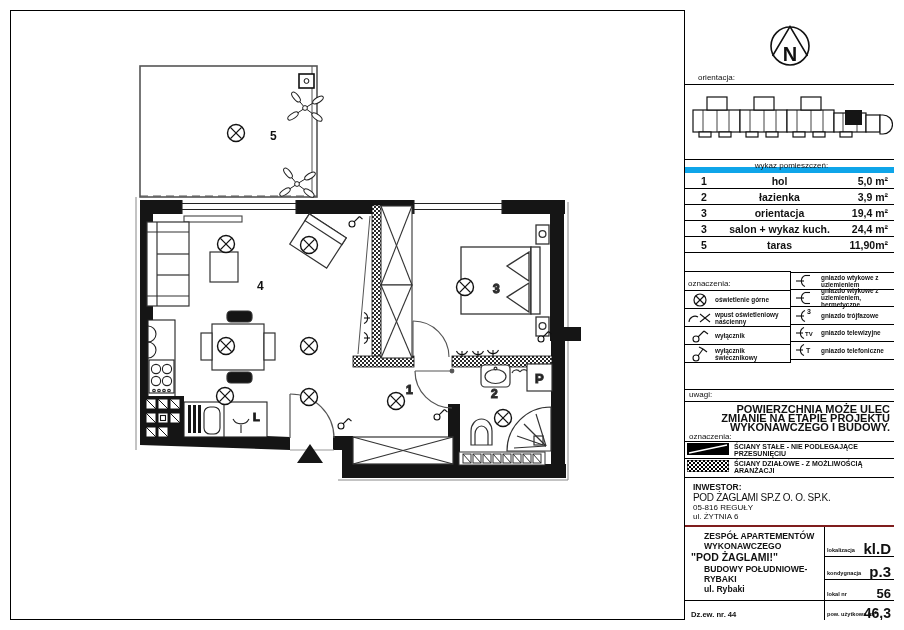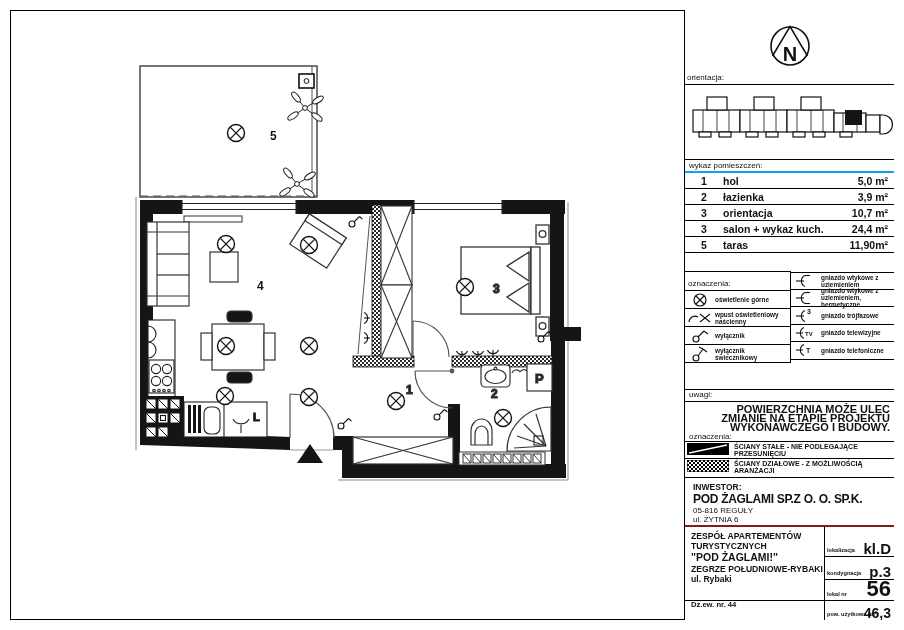--- a/index.html
+++ b/index.html
@@ -10,34 +10,34 @@
   #plan-svg { position:absolute; left:0; top:0; width:904px; height:630px; }
   svg text { font-family:"Liberation Sans", sans-serif; fill:#111; }
 
   .panel { position:absolute; left:684px; top:10px; width:210px; height:610px;
            border-left:1.5px solid #000; background:#fff; }
   .sect { position:relative; width:100%; border-bottom:1.2px solid #000; overflow:hidden; }
   .tiny-label { font-size:8px; color:#111; }
 
   
   .sect.orient { height:75px; }
-  .orient .tiny-label { position:absolute; left:2px; bottom:2px; }
+  .orient .tiny-label { position:absolute; left:13px; bottom:2px; }
   .compass { position:absolute; left:74px; top:4px; }
 
   
   .sect.overview { height:75px; }
 
   
   .sect.rooms { height:93px; }
-  .rooms-header { height:13px; border-bottom:2px solid #0ea5e9; padding:1px 0 0 4px; }
+  .rooms-header { height:13px; border-bottom:6px solid #0ea5e9; padding:1px 0 0 4px;text-align:center; }
   .room-row { height:16px; display:flex; align-items:center; border-bottom:1px solid #000;
               font-weight:bold; font-size:10.5px; }
   .room-row:last-child { border-bottom:none; }
   .room-no { width:38px; text-align:center; }
-  .room-name { flex:1; }
+  .room-name { flex:1;text-align:center; }
   .room-area { width:58px; text-align:right; padding-right:6px; }
 
   
   .sect.legend { height:137px; }
   .leg-left { position:absolute; left:0; top:18px; width:106px; }
   .leg-right { position:absolute; left:106px; top:19px; width:104px; }
   .leg-head { height:20px; border-top:1px solid #000; border-right:1px solid #000;
               border-bottom:1px solid #000; display:flex; align-items:flex-end; padding:0 0 2px 3px; }
   .lrow { height:18px; border-right:1px solid #000; border-bottom:1px solid #000;
           display:flex; align-items:center; }
@@ -52,26 +52,26 @@
   .notes-text { font-size:11px; font-weight:bold; line-height:9px; padding:3px 4px 2px 4px; height:26px;text-align:right; }
   .walls-label-row { height:13px; padding-left:4px; display:flex; align-items:flex-end; }
   .wall-row { height:17px; display:flex; align-items:center; border-top:1px solid #000; }
   .wall-row .swatch { margin-left:2px; flex:none; }
   .wall-row .leg-txt { font-size:7px; margin-left:5px; }
 
   
   .sect.title { height:142px; border-bottom:none; }
   .inv-top { height:49px; border-bottom:2px solid #7f1d1d; padding:4px 0 0 8px; }
   .inv-label { font-size:8.5px; font-weight:bold; }
-  .inv-name { font-size:12px; font-weight:bold; letter-spacing:-0.3px; }
+  .inv-name { font-size:10px; font-weight:normal; letter-spacing:-0.3px; }
   .inv-addr { font-size:8px; font-weight:normal; }
   .inv-bottom { display:flex; height:93px; }
   .proj-cell { width:140px; border-right:1px solid #000; position:relative; }
   .proj-inner { padding:4px 0 0 6px; border-bottom:1px solid #000; height:74px; }
-  .p9 { font-size:8.6px; font-weight:bold; line-height:10px; }
+  .p9 { font-size:8.6px; font-weight:bold; line-height:10px;margin-left:13px; }
   .p11 { font-size:10.5px; font-weight:bold; line-height:13px; }
   .p8 { font-size:7.6px; font-weight:bold; line-height:9px; margin-top:16px; }
   .meta-col { flex:1; display:flex; flex-direction:column; }
   .meta-row { border-bottom:1px solid #000; position:relative; display:flex;
               align-items:flex-end; justify-content:flex-end; }
   .meta-row:last-child { border-bottom:none; }
   .meta-label { position:absolute; left:2px; bottom:3px; font-size:5.6px; font-weight:bold; }
   .meta-value { font-weight:bold; padding-right:3px; line-height:1; }
 </style>
 </head>
@@ -408,21 +408,21 @@
       <span class="room-area">5,0 m²</span>
     </div>
     <div class="room-row">
       <span class="room-no">2</span>
       <span class="room-name">łazienka</span>
       <span class="room-area">3,9 m²</span>
     </div>
     <div class="room-row">
       <span class="room-no">3</span>
       <span class="room-name">orientacja</span>
-      <span class="room-area">10,7 m²</span>
+      <span class="room-area">19,4 m²</span>
     </div>
     <div class="room-row">
       <span class="room-no">3</span>
       <span class="room-name">salon + wykaz kuch.</span>
       <span class="room-area">24,4 m²</span>
     </div>
     <div class="room-row">
       <span class="room-no">5</span>
       <span class="room-name">taras</span>
       <span class="room-area">11,90m²</span>
@@ -563,39 +563,39 @@
     <div class="inv-top">
       <div class="inv-label">INWESTOR:</div>
       <div class="inv-name">POD ŻAGLAMI SP.Z O. O. SP.K.</div>
       <div class="inv-addr">05-816 REGUŁY</div>
       <div class="inv-addr">ul. ŻYTNIA 6</div>
     </div>
     <div class="inv-bottom">
       <div class="proj-cell">
         <div class="proj-inner">
           <div class="p9">ZESPÓŁ APARTEMENTÓW</div>
-          <div class="p9">TURYSTYCZNYCH</div>
+          <div class="p9">WYKONAWCZEGO</div>
           <div class="p11">"POD ŻAGLAMI!"</div>
-          <div class="p9">ZEGRZE POŁUDNIOWE-RYBAKI</div>
+          <div class="p9">BUDOWY POŁUDNIOWE-RYBAKI</div>
           <div class="p9">ul. Rybaki</div>
           <div class="p8">Dz.ew. nr. 44</div>
         </div>
       </div>
       <div class="meta-col">
         <div class="meta-row" style="height:30px">
           <span class="meta-label">lokalizacja</span>
           <span class="meta-value" style="font-size:15px">kl.D</span>
         </div>
         <div class="meta-row" style="height:23px">
           <span class="meta-label">kondygnacja</span>
           <span class="meta-value" style="font-size:15px">p.3</span>
         </div>
         <div class="meta-row" style="height:21px">
           <span class="meta-label">lokal nr</span>
-          <span class="meta-value" style="font-size:22px">56</span>
+          <span class="meta-value" style="font-size:13px">56</span>
         </div>
         <div class="meta-row" style="height:19px">
           <span class="meta-label">pow. użytkowa (m²)</span>
           <span class="meta-value" style="font-size:14px">46,3</span>
         </div>
       </div>
     </div>
   </div>
 </div>
 

